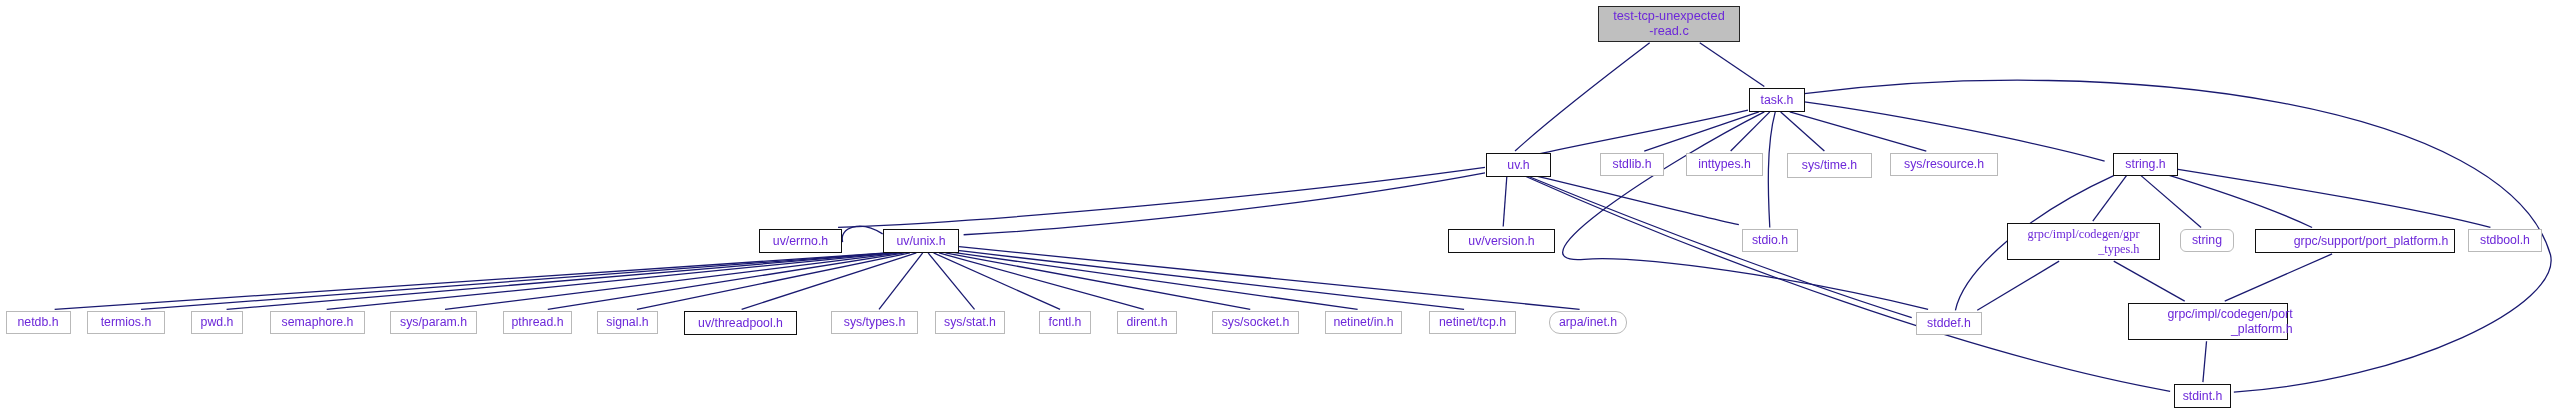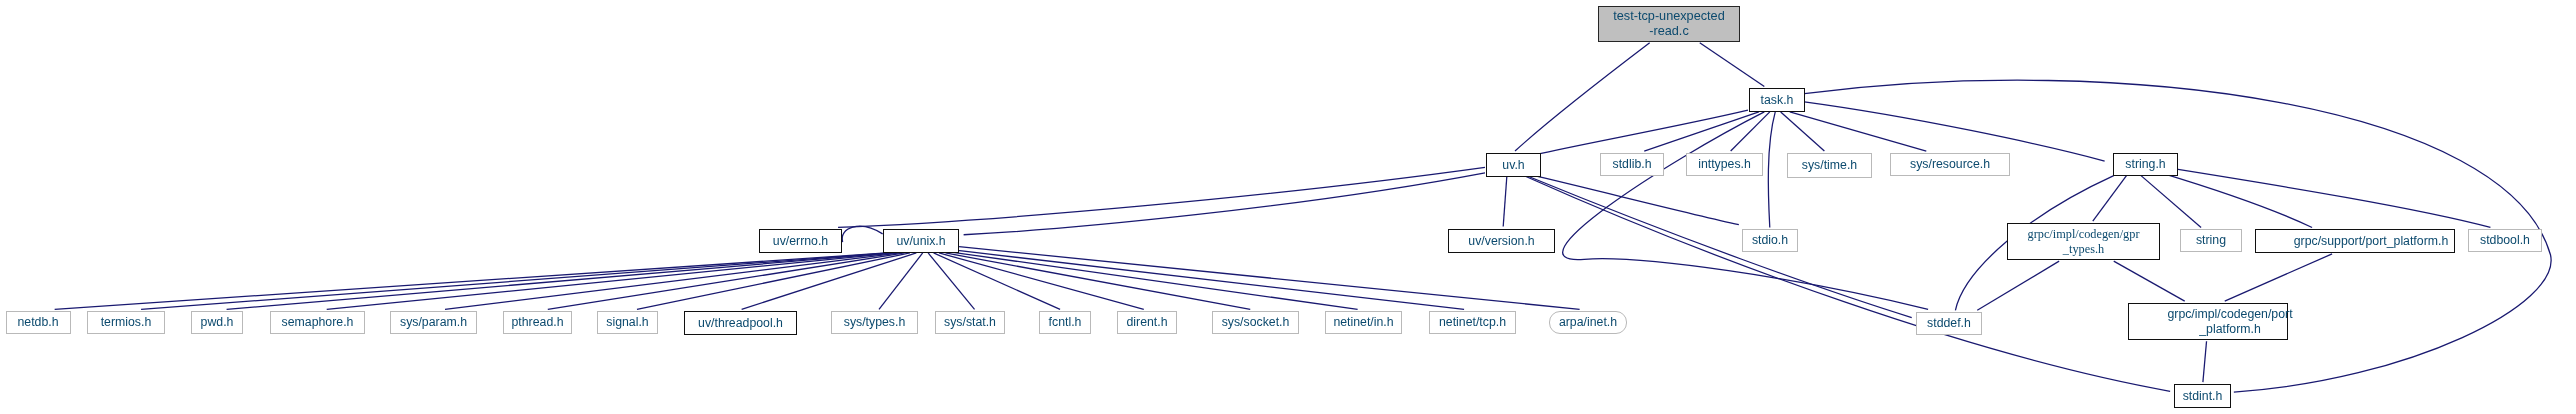--- a/index.html
+++ b/index.html
@@ -11,32 +11,33 @@
     overflow:hidden;
   }
   #edge-layer{position:absolute;left:0;top:0;width:2576px;height:414px;}
   #edge-layer path{fill:none;stroke-width:1.4px;}
   .node{
     position:absolute;
     box-sizing:border-box;
     display:flex;align-items:center;justify-content:center;
     text-align:center;
     background:#ffffff;
-    color:#0c4a6e;
+    color:#6d28d9;
     font-size:12.3px;
     line-height:1.2;
     white-space:pre-line;
     z-index:2;
   }
   .node.root{
     border:1.8px solid #262626;
     font-size:12.7px;
   }
   .node.linked{
     border:1.4px solid #101010;
+    text-align:right;
   }
   .node.plain{
     border:0.9px solid #b9b9b9;
   }
 </style>
 </head>
 <body>
 
 <div id="graph">
   <svg id="edge-layer" width="2576" height="414" viewBox="0 0 2829 455" xmlns="http://www.w3.org/2000/svg">
@@ -88,33 +89,33 @@
         <path d="M2262,287 L2172,341" stroke="#191970" marker-end="url(#arrowhead)"></path>
         <path d="M2322,287 L2400,331" stroke="#191970" marker-end="url(#arrowhead)"></path>
         <path d="M2562,279 L2444,331" stroke="#191970" marker-end="url(#arrowhead)"></path>
         <path d="M2424,375 L2420,420" stroke="#191970" marker-end="url(#arrowhead)"></path>
       </g>
   </svg>
   <div id="node-layer">
       <div class="node root" style="left: 1598px; top: 6.4px; width: 142px; height: 36px; background: rgb(191, 191, 191);">test-tcp-unexpected
 -read.c</div>
       <div class="node linked" style="left: 1749px; top: 88px; width: 56px; height: 24px;">task.h</div>
-      <div class="node linked" style="left: 1486px; top: 153px; width: 55px; height: 24px;">uv.h</div>
+      <div class="node linked" style="left: 1486px; top: 153px; width: 65px; height: 24px;">uv.h</div>
       <div class="node plain" style="left: 1600px; top: 153px; width: 64px; height: 23px;">stdlib.h</div>
       <div class="node plain" style="left: 1686px; top: 153px; width: 77px; height: 23px;">inttypes.h</div>
       <div class="node plain" style="left: 1787px; top: 153px; width: 85px; height: 25px;">sys/time.h</div>
-      <div class="node plain" style="left: 1890px; top: 153px; width: 120px; height: 23px;">sys/resource.h</div>
+      <div class="node plain" style="left: 1890px; top: 153px; width: 108px; height: 23px;">sys/resource.h</div>
       <div class="node linked" style="left: 2113px; top: 153px; width: 65px; height: 23px;">string.h</div>
       <div class="node linked" style="left: 759px; top: 229px; width: 83px; height: 24px;">uv/errno.h</div>
       <div class="node linked" style="left: 883px; top: 229px; width: 76px; height: 24px;">uv/unix.h</div>
       <div class="node linked" style="left: 1448px; top: 229px; width: 107px; height: 24px;">uv/version.h</div>
       <div class="node plain" style="left: 1742px; top: 229px; width: 56px; height: 23px;">stdio.h</div>
       <div class="node linked" style="left: 2007px; top: 223px; width: 153px; height: 37px; font-family: Liberation Serif, serif;">grpc/impl/codegen/gpr
 _types.h</div>
-      <div class="node plain" style="left: 2180px; top: 229px; width: 62px; height: 23px;">string</div>
+      <div class="node plain" style="left: 2180px; top: 229px; width: 54px; height: 23px; border-radius: 6px;">string</div>
       <div class="node linked" style="left: 2255px; top: 229px; width: 200px; height: 24px; padding-left: 32px;">grpc/support/port_platform.h</div>
       <div class="node plain" style="left: 2468px; top: 229px; width: 74px; height: 23px;">stdbool.h</div>
       <div class="node plain" style="left: 5.5px; top: 311px; width: 65px; height: 23px;">netdb.h</div>
       <div class="node plain" style="left: 87px; top: 311px; width: 78px; height: 23px;">termios.h</div>
       <div class="node plain" style="left: 191px; top: 311px; width: 52px; height: 23px;">pwd.h</div>
       <div class="node plain" style="left: 270px; top: 311px; width: 95px; height: 23px;">semaphore.h</div>
       <div class="node plain" style="left: 390px; top: 311px; width: 87px; height: 23px;">sys/param.h</div>
       <div class="node plain" style="left: 503px; top: 311px; width: 69px; height: 23px;">pthread.h</div>
       <div class="node plain" style="left: 597px; top: 311px; width: 61px; height: 23px;">signal.h</div>
       <div class="node linked" style="left: 684px; top: 311px; width: 113px; height: 24px;">uv/threadpool.h</div>

